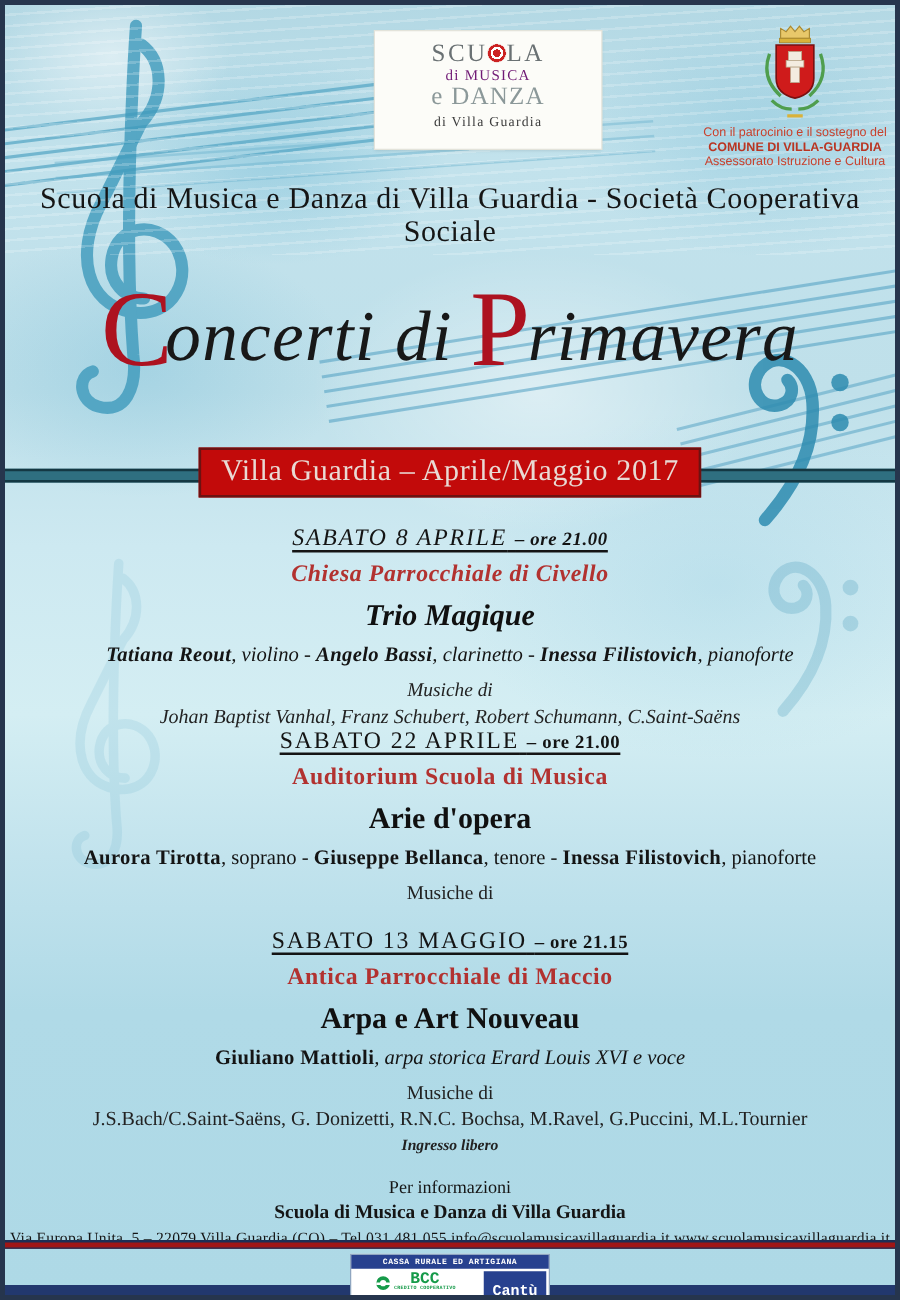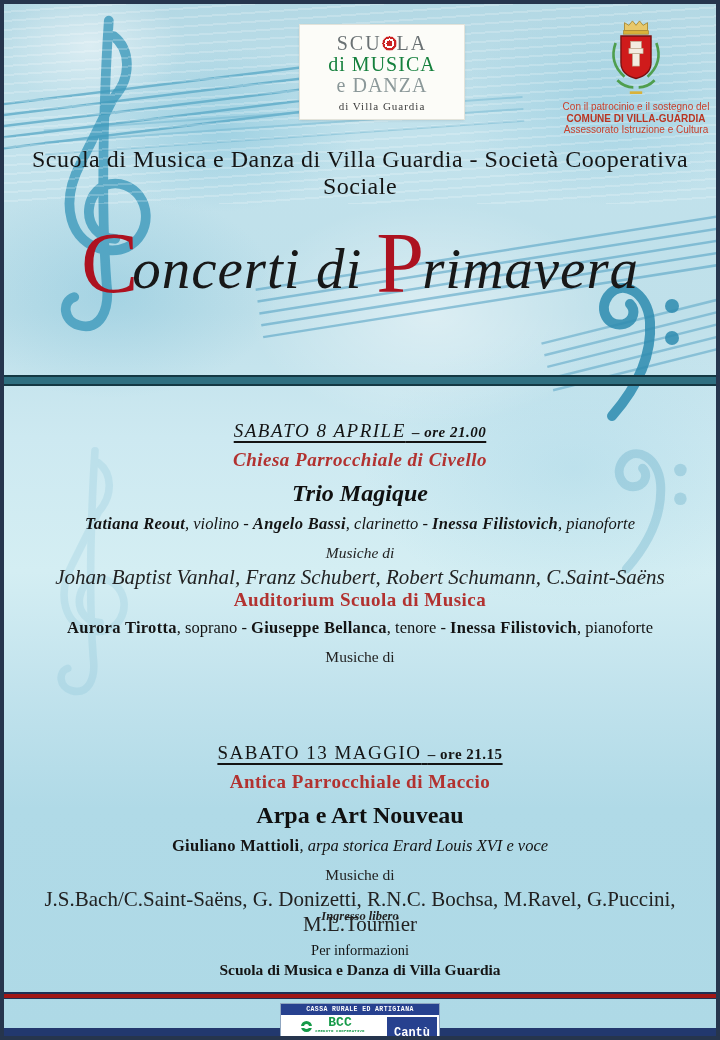--- a/index.html
+++ b/index.html
@@ -15,24 +15,24 @@
       radial-gradient(240px 150px at 15% 28%, rgba(118,188,214,.36), transparent 70%),
       radial-gradient(300px 200px at 80% 45%, rgba(148,204,224,.30), transparent 70%),
       linear-gradient(180deg,#b3d8e4 0%,#c2e2ec 12%,#bfe0ea 30%,#cde9f1 42%,#d4eef3 55%,#c2e3ed 66%,#b0dae7 78%,#aed9e6 100%);
   }
   .decor{position:absolute;left:0;top:0;z-index:0;pointer-events:none;}
   .streaks{position:absolute;left:0;top:0;right:0;height:200px;z-index:0;pointer-events:none;
     background:repeating-linear-gradient(176deg, rgba(255,255,255,0) 0 7px, rgba(255,255,255,.20) 7px 9px);}
   .content{position:absolute;inset:0;z-index:1;}
 
   
-  .logo-box{position:absolute;left:296px;top:21px;width:164px;height:94px;background:#fcfcf8;
+  .logo-box{position:absolute;left:296px;top:21px;width:181px;height:94px;background:#fcfcf8;
     box-shadow:0 0 0 1px #e3e3da, 0 1px 3px rgba(0,0,0,.15);text-align:center;padding-top:7px;box-sizing:border-box;}
   .logo-l1{font-size:20px;letter-spacing:2px;color:#6a7173;}
-  .logo-l2{font-size:20px;letter-spacing:1px;color:#15803d;margin-top:-2px;}
+  .logo-l2{font-size:12px;letter-spacing:1px;color:#701a75;margin-top:-2px;}
   .logo-l3{font-size:20px;letter-spacing:1px;color:#8b9899;margin-top:-2px;}
   .logo-l4{font-size:11px;letter-spacing:1px;color:#3c3c3c;margin-top:3px;}
   .note-dot{display:inline-block;width:15px;height:15px;border-radius:50%;vertical-align:-1px;
     background:radial-gradient(circle at 50% 50%, #c22 0 3px, #fff 3px 5px, #c22 5px 7px, rgba(200,40,40,.35) 7px 8px);}
   .arms{position:absolute;left:601px;top:13px;}
   .patron{position:absolute;left:545px;top:97px;width:174px;text-align:center;
     font-family:"Liberation Sans",sans-serif;color:#c8402c;line-height:1.15;}
   .patron .p1{font-size:10px;}
   .patron .p2{font-size:10px;font-weight:bold;color:#b93522;}
   .patron .p3{font-size:10px;}
@@ -59,21 +59,21 @@
   .concert{position:absolute;left:0;right:0;text-align:center;}
   .c1{top:416px;font-style:italic;} .c2{top:578px;} .c3{top:738px;}
   .date-line{font-size:19px;letter-spacing:1.5px;color:#141414;
     text-decoration:underline;text-decoration-thickness:1.5px;text-underline-offset:4px;}
   .date-line .time{font-size:15px;font-weight:bold;letter-spacing:.5px;}
   .venue{margin-top:7px;font-size:19px;font-weight:bold;letter-spacing:.5px;color:#b23230;}
   .ctitle{margin-top:9px;font-size:24px;font-weight:bold;color:#101010;}
   .performers{margin-top:7px;font-size:16.5px;color:#141414;}
   .performers b{letter-spacing:.3px;}
   .musiche{margin-top:10px;font-size:15.5px;color:#222;}
-  .composers{margin-top:3px;font-size:21px;color:#222;}
+  .composers{margin-top:3px;font-size:16px;color:#222;}
   .role-italic{font-style:italic;}
 
   
   .ingresso{position:absolute;left:0;right:0;top:905px;text-align:center;
     font-size:12.5px;font-style:italic;font-weight:bold;color:#222;}
   .info{position:absolute;left:0;right:0;top:938px;text-align:center;}
   .info-label{font-size:14.5px;}
   .info-name{font-size:15.5px;font-weight:bold;margin-top:2px;}
   .info-address{font-size:12.5px;margin-top:4px;letter-spacing:.2px;}
   .red-rule{position:absolute;left:0;right:0;top:988px;height:4px;background:#a01616;
@@ -186,36 +186,41 @@
     </div>
 
     <div class="main-title">
       <span class="cap cap-c">C</span>
         <span class="tword">oncerti di</span>
         <span class="cap cap-p">P</span>
         <span class="tword">rimavera</span>
     </div>
 
     <div class="teal-rule"></div>
+    <div class="banner">Villa Guardia – Aprile/Maggio 2017</div>
 
     <section class="concert c1">
       <div class="date-line">
         <span class="date">SABATO 8 APRILE</span> <span class="time">– ore 21.00</span>
       </div>
       <div class="venue">Chiesa Parrocchiale di Civello</div>
       <div class="ctitle">Trio Magique</div>
       <div class="performers">
         <b>Tatiana Reout</b><span>, violino - </span><b>Angelo Bassi</b><span>, clarinetto - </span><b>Inessa Filistovich</b><span>, pianoforte</span>
       </div>
       <div class="musiche">Musiche di</div>
       <div class="composers">Johan Baptist Vanhal, Franz Schubert, Robert Schumann, C.Saint-Saëns</div>
     </section>
 
     <section class="concert c2">
+      <div class="date-line">
+        <span class="date">SABATO 22 APRILE</span> <span class="time">– ore 21.00</span>
+      </div>
       <div class="venue">Auditorium Scuola di Musica</div>
+      <div class="ctitle">Arie d'opera</div>
       <div class="performers">
         <b>Aurora Tirotta</b><span>, soprano - </span><b>Giuseppe Bellanca</b><span>, tenore - </span><b>Inessa Filistovich</b><span>, pianoforte</span>
       </div>
       <div class="musiche">Musiche di</div>
     </section>
 
     <section class="concert c3">
       <div class="date-line">
         <span class="date">SABATO 13 MAGGIO</span> <span class="time">– ore 21.15</span>
       </div>
@@ -226,20 +231,21 @@
       </div>
       <div class="musiche">Musiche di</div>
       <div class="composers">J.S.Bach/C.Saint-Saëns, G. Donizetti, R.N.C. Bochsa, M.Ravel, G.Puccini, M.L.Tournier</div>
     </section>
 
     <div class="ingresso">Ingresso libero</div>
 
     <div class="info">
       <div class="info-label">Per informazioni</div>
       <div class="info-name">Scuola di Musica e Danza di Villa Guardia</div>
+      <div class="info-address">Via Europa Unita, 5 – 22079 Villa Guardia (CO) – Tel 031.481.055  info@scuolamusicavillaguardia.it  www.scuolamusicavillaguardia.it</div>
     </div>
 
     <div class="red-rule"></div>
 
     <div class="sponsor">
       <div class="sponsor-top">CASSA RURALE ED ARTIGIANA</div>
       <div class="sponsor-bottom">
         <div class="bcc-wrap">
           <span class="bcc-ring"></span>
           <span class="bcc-text"><span>BCC</span><span class="bcc-sub">CREDITO COOPERATIVO</span></span>

